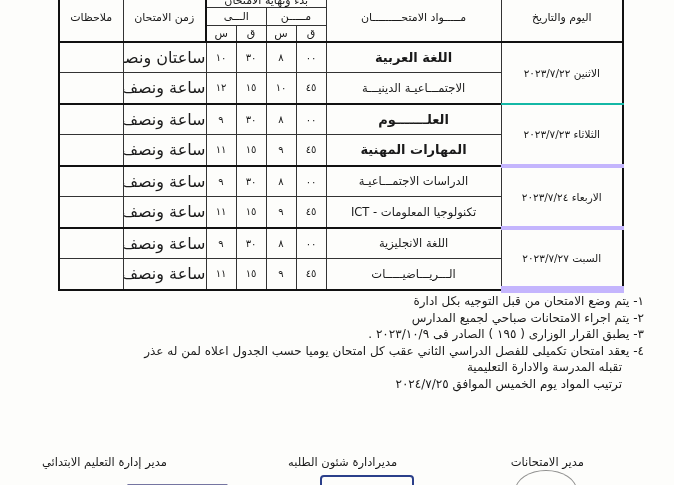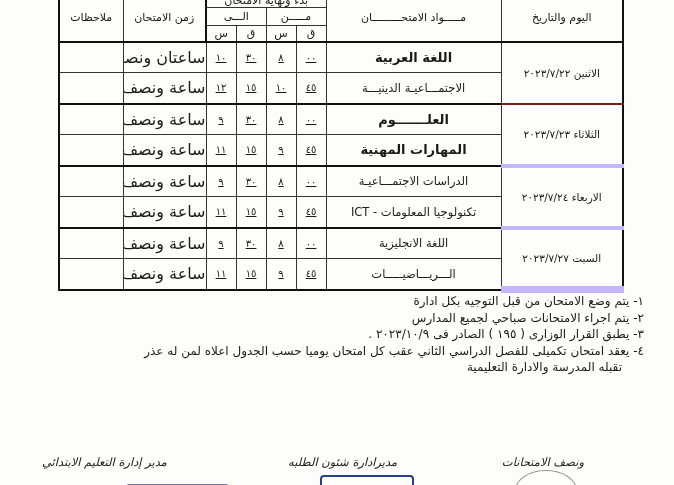--- a/index.html
+++ b/index.html
@@ -19,35 +19,35 @@
     border:1px solid #333; padding:0; text-align:center; vertical-align:middle;
     font-weight:normal; overflow:hidden; white-space:nowrap;
   }
   th { font-size:11px; }
   .hdr-top { height:14px; font-size:10px; }
   .hdr-mid { height:18px; font-size:11px; }
   .hdr-bot { height:16px; font-size:11px; }
   td.date { font-size:10.5px; border-left:2px solid #111; }
   td.subj { font-size:11.5px; }
   td.subj.big { font-size:13px; font-weight:bold; }
-  td.num { font-size:10px;text-decoration:underline; }
+  td.num { font-size:10px; }
   td.dur { font-size:16px; text-align:right; padding-right:4px; border-right:2px solid #111; }
   td.note { }
   tr.row { height:31px; }
   tr.group-end td { border-bottom:2px solid #111; }
   .col-date { border-left:2px solid #111; }
   .notes {
     position:absolute; right:30px; top:293px; width:630px;
     direction:rtl; font-size:12px; line-height:16.5px; 
     font-family:"DejaVu Sans", sans-serif;
   }
   .notes .item { margin:0; }
   .notes .cont { padding-right:22px; }
   .sig {
-    position:absolute; top:455px; font-size:11.5px; direction:rtl; white-space:nowrap;font-style:italic;
+    position:absolute; top:455px; font-size:11.5px; direction:rtl; white-space:nowrap;
   }
   .stamp {
     position:absolute; border:2px solid #2b3f8a; border-radius:4px;
     width:90px; height:20px; top:475px; left:320px;
   }
   .scribble {
     position:absolute; top:470px; left:130px; width:100px; height:14px;
     border-bottom:1px solid #3a3a7a; transform:skewX(-20deg); opacity:.7;
   }
   .circle {
@@ -86,21 +86,21 @@
       <tr class="hdr-bot" style="border-bottom:2px solid #111">
         <th>ق</th>
         <th>س</th>
         <th>ق</th>
         <th>س</th>
       </tr>
     </thead>
     <tbody>
 
       <tr class="row">
-        <td rowspan="2" class="date" style="border-bottom:2px solid #7f1d1d">الاثنين ٢٠٢٣/٧/٢٢</td>
+        <td rowspan="2" class="date" style="border-bottom:2px solid #14b8a6">الاثنين ٢٠٢٣/٧/٢٢</td>
         <td class="subj big">اللغة العربية</td>
         <td class="num">٠٠</td>
         <td class="num">٨</td>
         <td class="num">٣٠</td>
         <td class="num">١٠</td>
         <td class="dur">ساعتان ونصف</td>
         <td class="note"></td>
       </tr>
       <tr class="row group-end">
         <td class="subj">الاجتمـــاعيـة الدينيـــة</td>
@@ -173,22 +173,23 @@
       </tr>
     </tbody>
   </table>
 
   <div class="notes">
     <p class="item">١- يتم وضع الامتحان من قبل التوجيه بكل ادارة</p>
     <p class="item">٢- يتم اجراء الامتحانات صباحي لجميع المدارس</p>
     <p class="item">٣- يطبق القرار الوزارى ( ١٩٥ ) الصادر فى ٢٠٢٣/١٠/٩ .</p>
     <p class="item">٤- يعقد امتحان تكميلى للفصل الدراسي الثاني عقب كل امتحان يوميا حسب الجدول اعلاه لمن له عذر</p>
     <p class="item cont">تقبله المدرسة والادارة التعليمية</p>
+    <p class="item cont">ترتيب المواد يوم الخميس الموافق ٢٠٢٤/٧/٢٥</p>
   </div>
 
-  <div class="sig" style="right:90px">ونصف الامتحانات</div>
+  <div class="sig" style="right:90px">مدير الامتحانات</div>
   <div class="sig" style="left:288px">مديرادارة شئون الطلبه</div>
   <div class="sig" style="left:42px">مدير إدارة التعليم الابتدائي</div>
 
   <div class="stamp"></div>
   <div class="scribble"></div>
   <div class="circle"></div>
 </div>
 
 </body></html>

